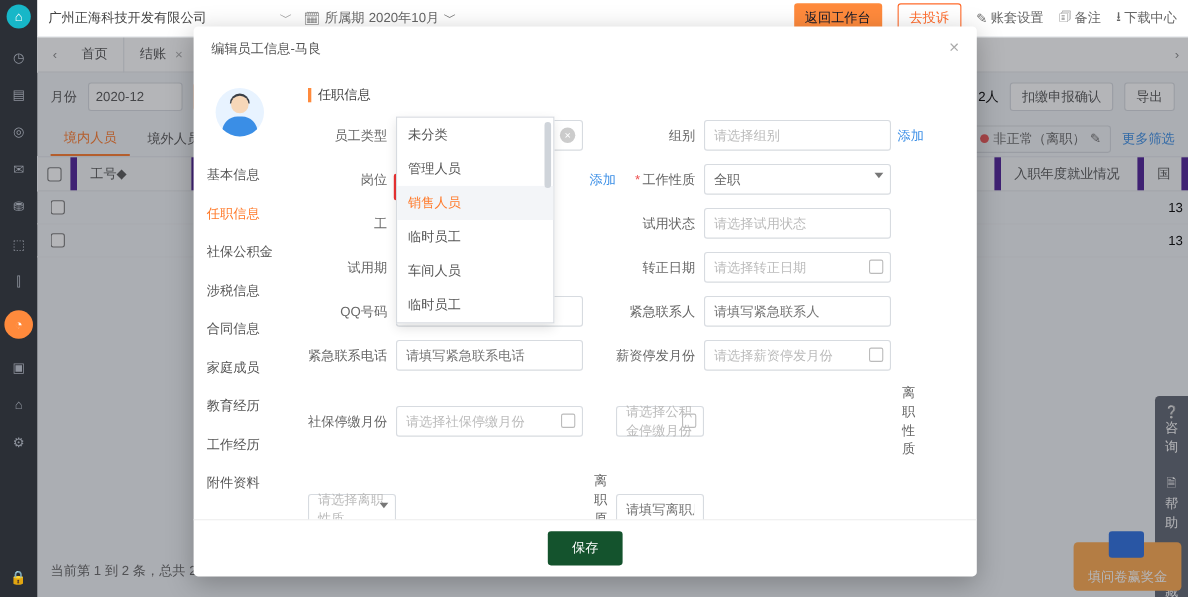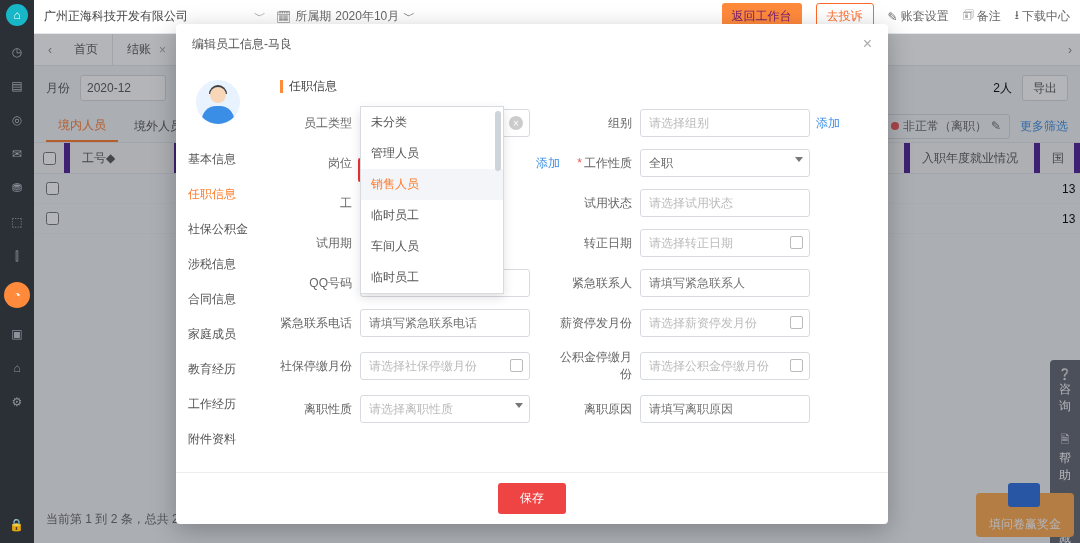--- a/index.html
+++ b/index.html
@@ -10,21 +10,21 @@
 .rail .home { width: 22px; height: 22px; border-radius: 50%; background: #17b7c8; display: flex; align-items: center; justify-content: center; color: #fff; font-size: 12px; }
 .rail .ico { width: 16px; height: 16px; color: #8d929c; display: flex; align-items: center; justify-content: center; }
 .rail .ico.active { width: 26px; height: 26px; border-radius: 50%; background: #ff8a3c; color: #fff; }
 
 
 .topbar { position: absolute; left: 34px; top: 0; right: 0; height: 34px; background: #fff; border-bottom: 1px solid #e4e7ec; display: flex; align-items: center; padding: 0 10px; gap: 10px; color: #444; }
 .topbar .company { min-width: 200px; }
 .topbar .chev { color: #999; }
 .topbar .period { display: flex; align-items: center; gap: 4px; color: #666; }
 .topbar .right { margin-left: auto; display: flex; align-items: center; gap: 14px; }
-.btn-orange { background: #ff8a3c; color: #701a75; border: none; border-radius: 3px; padding: 5px 10px; }
+.btn-orange { background: #ff8a3c; color: #0f172a; border: none; border-radius: 3px; padding: 5px 10px; }
 .btn-orange-outline { border: 1px solid #ff6a2a; color: #ff6a2a; background: #fff; border-radius: 3px; padding: 4px 10px; }
 .toplink { color: #666; display: flex; align-items: center; gap: 3px; }
 
 
 .tabs { position: absolute; left: 34px; top: 34px; right: 0; height: 32px; background: #fff; border-bottom: 1px solid #e4e7ec; display: flex; align-items: center; padding-left: 6px; }
 .tabs .tabnav { width: 20px; text-align: center; color: #888; }
 .tabs .tab { padding: 0 14px; height: 32px; display: flex; align-items: center; border-right: 1px solid #e4e7ec; color: #555; }
 
 
 .filters { position: absolute; left: 34px; top: 66px; right: 0; height: 44px; display: flex; align-items: center; gap: 10px; padding: 0 12px; }
@@ -93,21 +93,21 @@
 
 
 .dropdown { position: absolute; left: 84px; top: 42px; width: 144px; background: #fff; border: 1px solid #d7dbe0; box-shadow: 0 4px 10px rgba(0,0,0,0.12); z-index: 5; }
 .dropdown .opt { padding: 7px 10px; color: #555; }
 .dropdown .opt.hover { background: #f3f5f8; }
 .dropdown .opt.sel { color: #ff7a2a; }
 .dropdown .scroll { position: absolute; right: 2px; top: 4px; width: 6px; height: 60px; background: #cfd4da; border-radius: 3px; }
 .highlight { position: absolute; border: 2px solid #e33; border-radius: 2px; pointer-events: none; }
 
 .modal-footer { height: 52px; display: flex; align-items: center; justify-content: center; border-top: 1px solid #eee; }
-.save-btn { background: #ef4444; color: #fff; border: none; border-radius: 3px; padding: 7px 22px; }
+.save-btn { background: #14532d; color: #fff; border: none; border-radius: 3px; padding: 7px 22px; }
 
 
 .thead .spacer { flex: 1; }
 .thead .endcells { display: flex; align-items: center; height: 100%; }
 </style>
 </head>
 <body>
 
 <div class="rail">
   <div class="home">⌂</div>
@@ -154,20 +154,21 @@
 </div>
 
 <div class="filters">
   <span class="lbl">月份</span>
   <input class="month" value="2020-12" style="">
   <button class="btn-sm solid">新增</button>
   <button class="btn-sm">导入</button>
   <button class="btn-sm">批</button>
   <div class="right">
     <span>2人</span>
+    <button class="btn-gray">扣缴申报确认</button>
     <button class="btn-gray">导出</button>
   </div>
 </div>
 
 <div class="subtabs">
   <div class="subtab active">境内人员</div>
   <div class="subtab">境外人员</div>
   <div class="right">
     <div class="status-chip"><span style="width:8px;height:8px;background:#e55;border-radius:50%;display:inline-block"></span><span>非正常（离职）</span> ✎</div>
     <a class="morelink">更多筛选</a>
@@ -312,21 +313,20 @@
             <span class="cal"></span>
           </div>
         <div></div>
 
         <div class="flabel">社保停缴月份</div>
         <div class="finput">
             <span class="ph">请选择社保停缴月份</span>
             <span class="cal"></span>
           </div>
         <div></div>
-        <div class="flabel">公积金停缴月份</div>
         <div class="finput">
             <span class="ph">请选择公积金停缴月份</span>
             <span class="cal"></span>
           </div>
         <div></div>
 
         <div class="flabel">离职性质</div>
         <div class="finput">
             <span class="ph">请选择离职性质</span>
             <span class="caret"></span>

